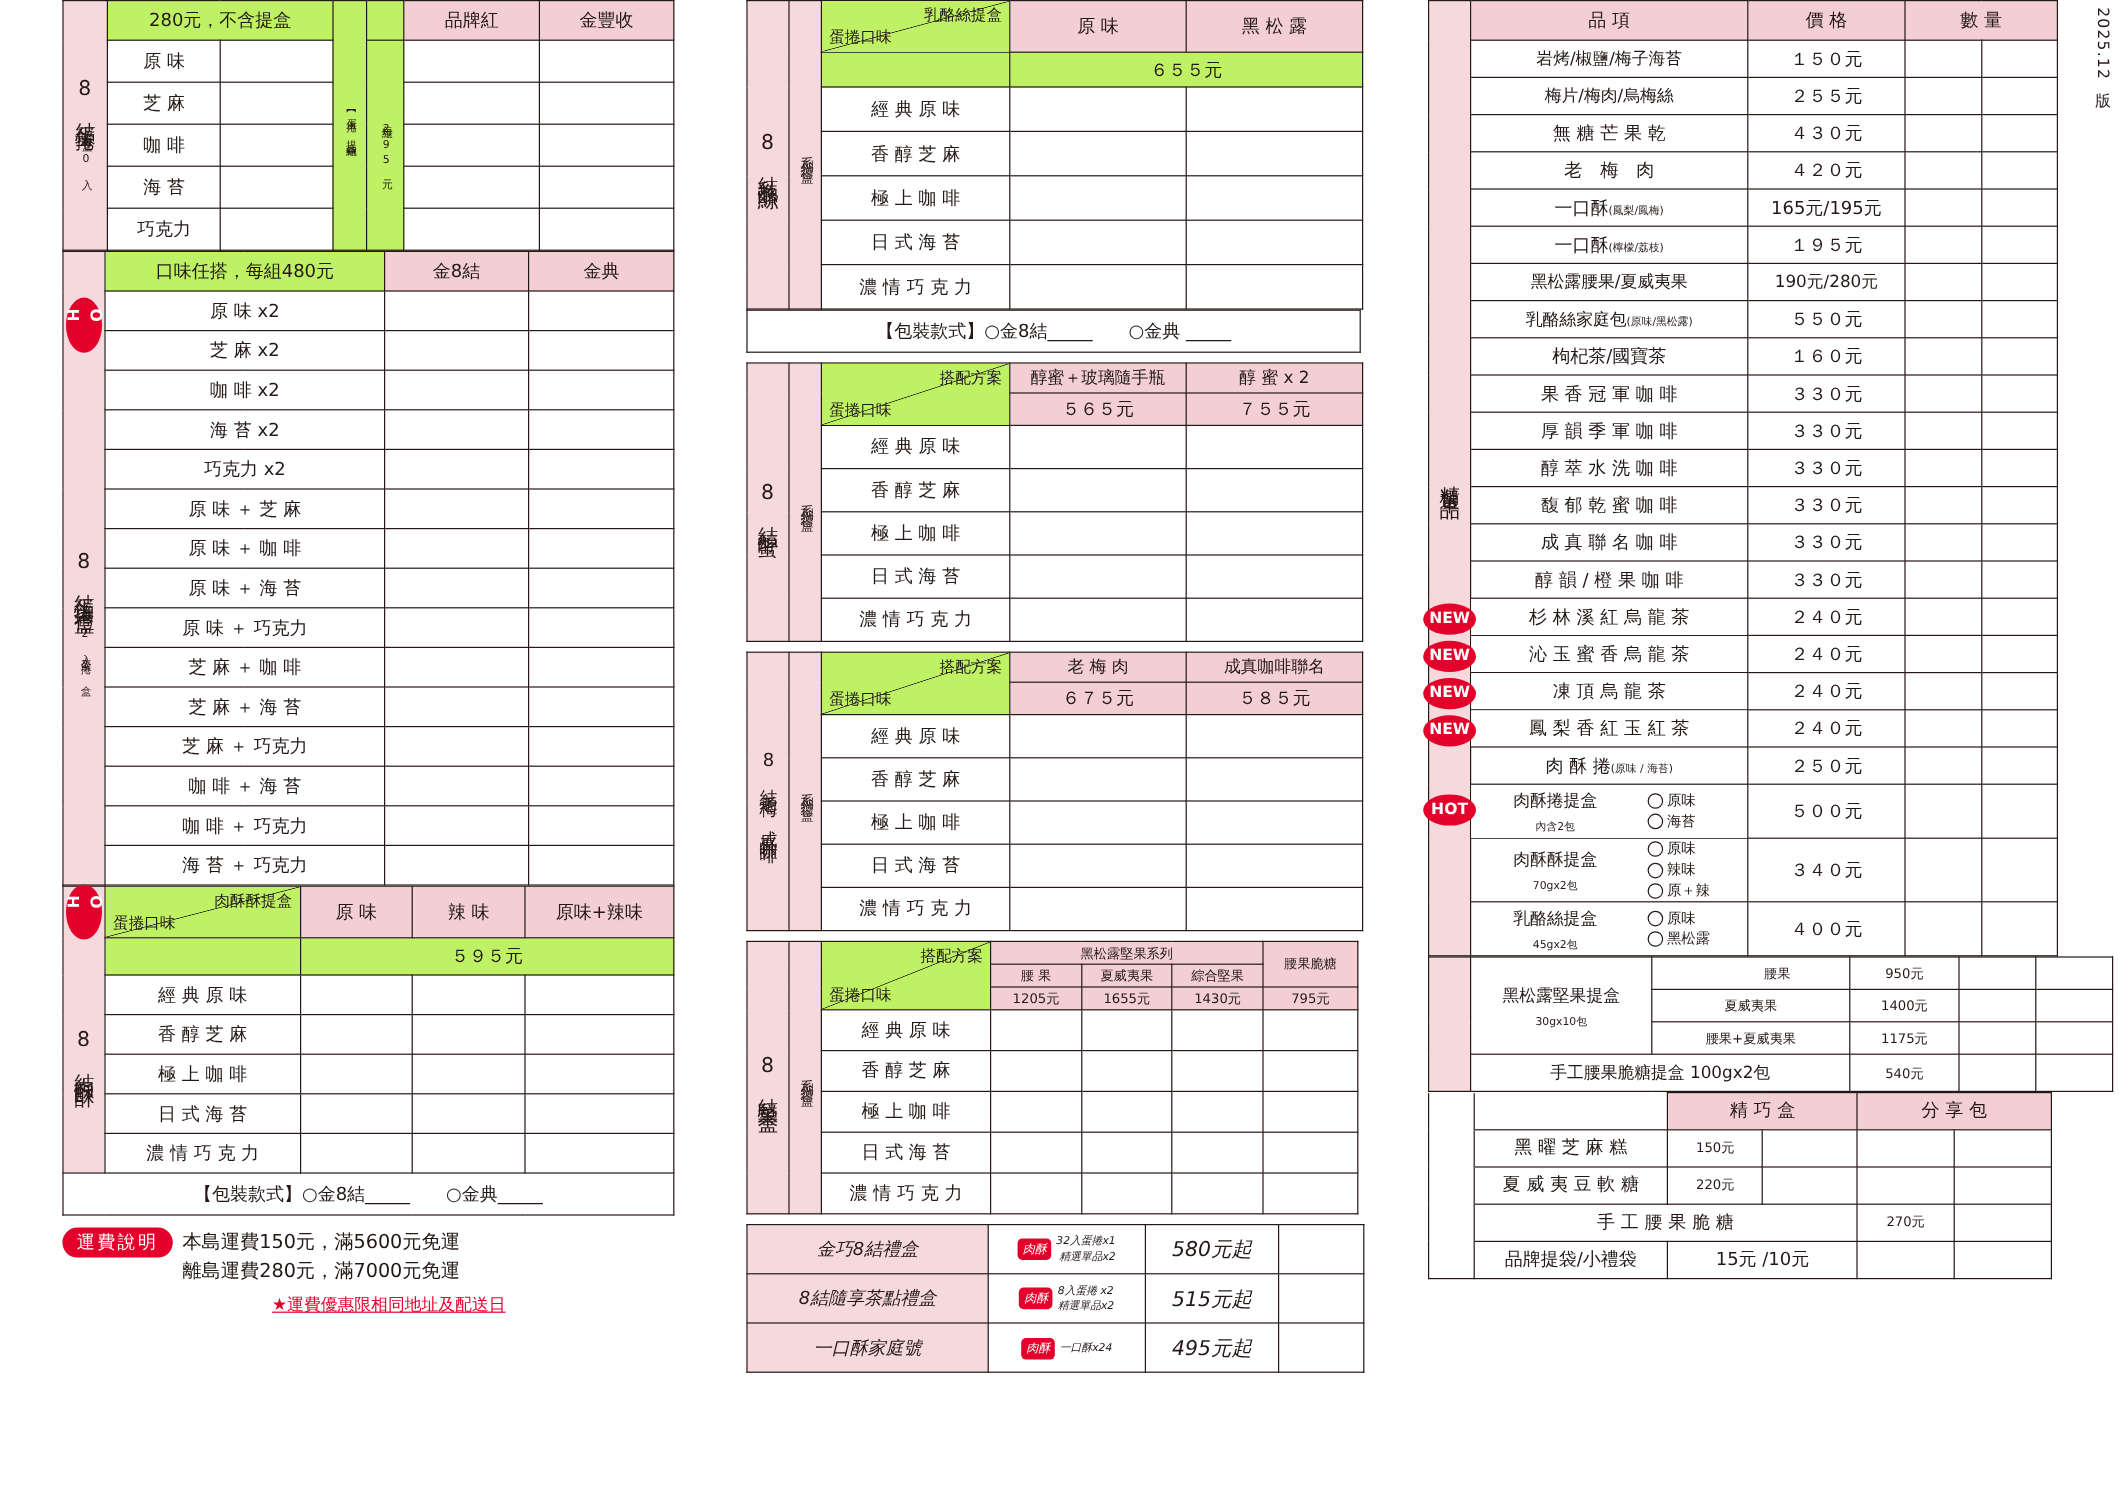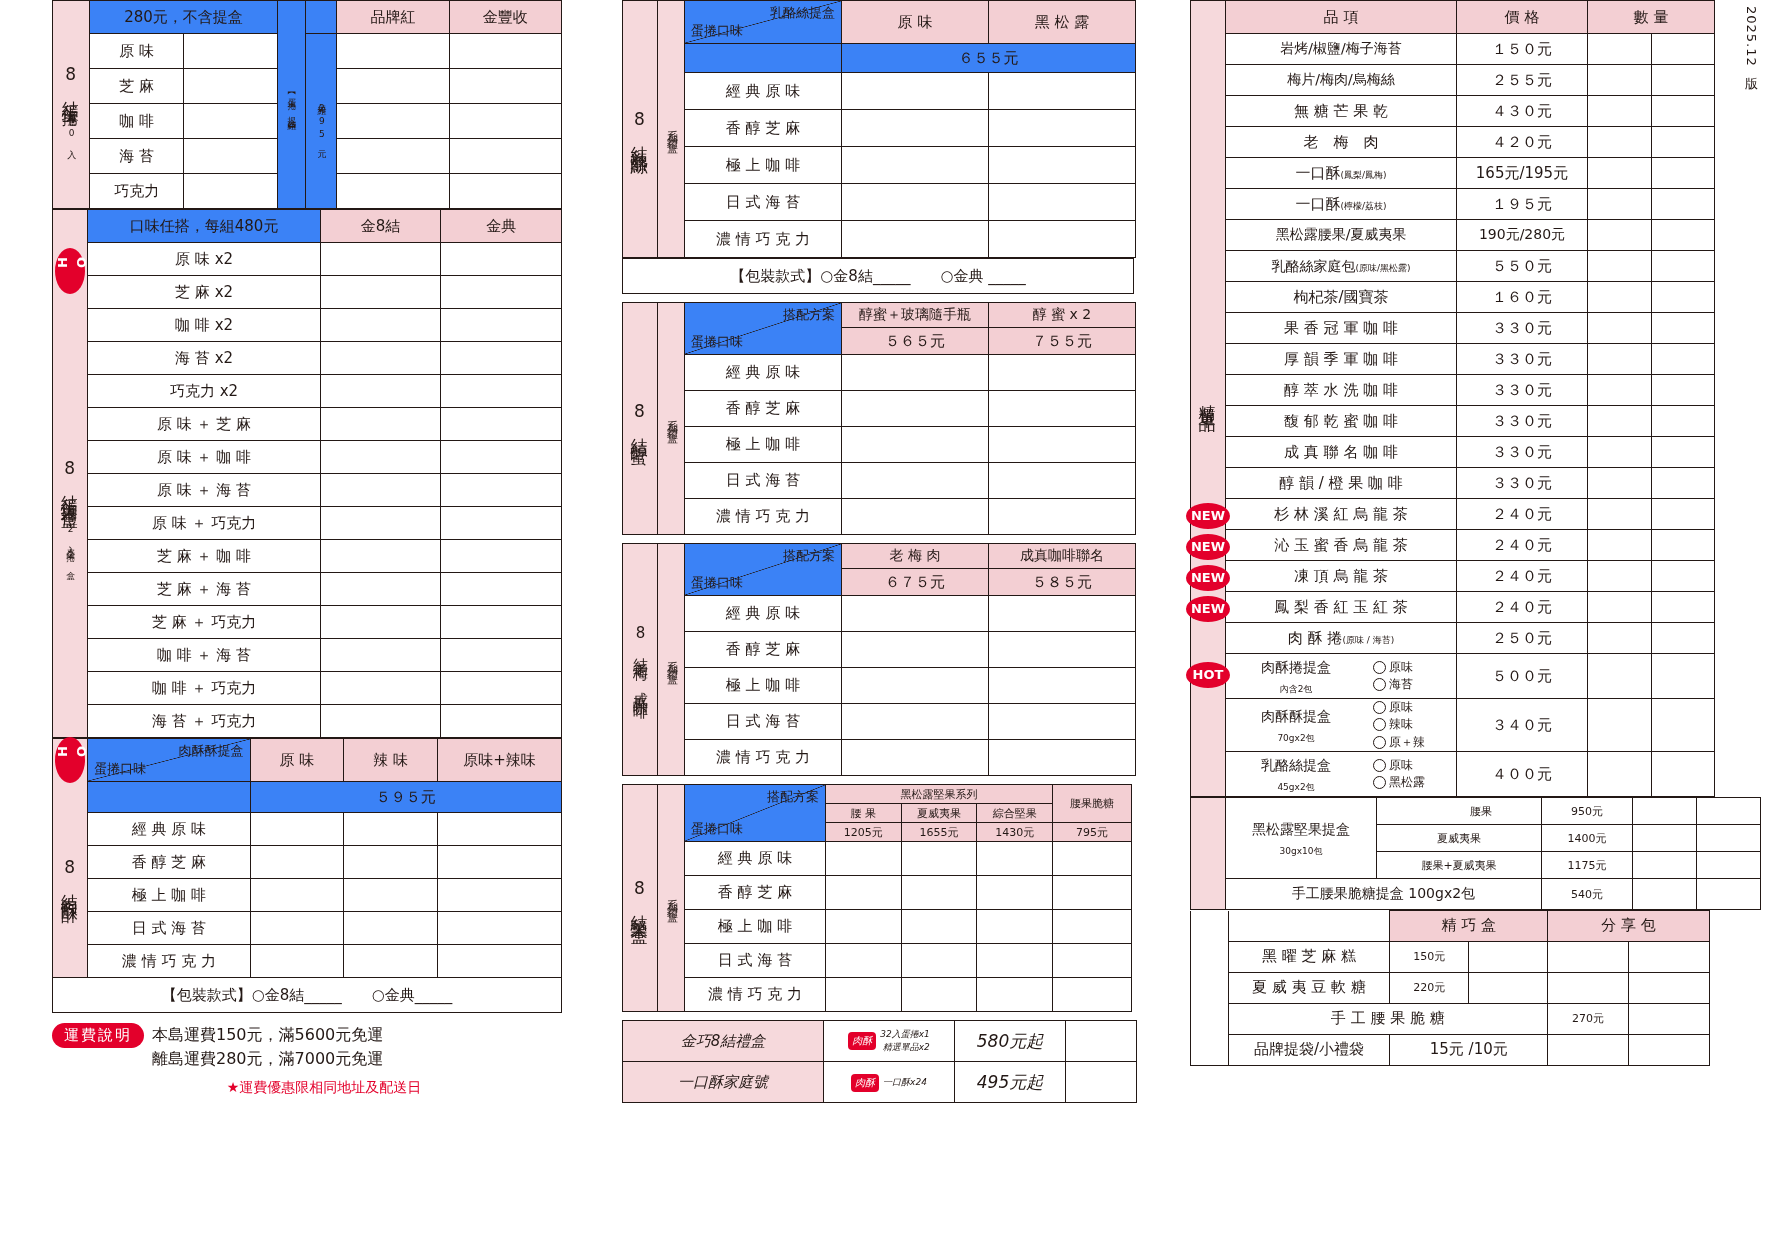--- a/index.html
+++ b/index.html
@@ -6,21 +6,21 @@
   body{width:1766px;height:1252px;font-family:"DejaVu Sans","Liberation Sans",sans-serif;color:#231815;}
   .page{position:relative;width:1766px;height:1252px;}
   .col{position:absolute;top:0;}
   .c1{left:52px;width:510px;}
   .c2{left:622px;width:510px;}
   .c3{left:1190px;width:520px;}
 
   table{border-collapse:collapse;table-layout:fixed;}
   td,th{border:1px solid #231815;padding:0;text-align:center;vertical-align:middle;font-weight:normal;}
   .pink{background:#f6d9dc;}
-  .pinklite{background:#3b82f6;margin-left:12px;}
+  .pinklite{background:#bef264;margin-left:12px;}
   .pinkhdr{background:#f3cfd3;}
   .white{background:#fff;}
   .vert{writing-mode:vertical-rl;text-orientation:upright;letter-spacing:3px;}
   .sm{font-size:11px;}
   .xs{font-size:9px;}
   .big{font-size:17px;}
   .med{font-size:15px;}
   .nm{font-size:14px;}
 
   
@@ -31,21 +31,21 @@
     background:linear-gradient(to bottom right, transparent calc(50% - 0.6px), #231815 50%, transparent calc(50% + 0.6px));}
   .badge-oval{display:block;width:44px;height:26px;line-height:26px;background:#e3002b;color:#fff;
     border-radius:50%;font-size:13px;font-weight:bold;text-align:center;}
   .hotbadge{position:absolute;left:-6px;width:46px;height:30px;line-height:30px;background:#e3002b;color:#fff;
     border-radius:50%;font-size:13px;font-weight:bold;text-align:center;transform:rotate(-90deg);}
   .notewrap{margin-top:10px;}
   .noterow{display:flex;align-items:flex-start;margin-bottom:6px;}
   .notelabel{flex:0 0 auto;background:#e3002b;color:#fff;border-radius:999px;font-size:15px;
     padding:3px 12px;letter-spacing:2px;margin-right:8px;white-space:nowrap;}
   .notetext{font-size:16px;line-height:1.5;}
-  .star{color:#e3002b;font-size:14px;margin-left:4px;}
+  .star{color:#e3002b;font-size:14px;margin-left:4px;text-decoration:underline;}
 
   .verlabel{position:absolute;right:6px;top:6px;writing-mode:vertical-rl;font-size:13px;letter-spacing:1px;}
 
   .circ{display:inline-block;width:11px;height:11px;border:1px solid #231815;border-radius:50%;vertical-align:middle;margin-right:3px;}
   .optline{font-size:12px;text-align:left;padding-left:8px;line-height:1.45;}
 
   .sideV{width:30px;}
   .sideV div{writing-mode:vertical-rl;text-orientation:upright;margin:0 auto;letter-spacing:4px;}
 
   .giftrow td{height:40px;font-style:italic;}
@@ -497,20 +497,29 @@
     <table style="width:510px;">
       <tbody>
           <tr class="giftrow">
         <td class="pink med" style="width:200px;">金巧8結禮盒</td>
         <td class="white" style="width:130px;">
           <span class="tagpill">肉酥</span><span class="xs" style="white-space:pre-line;display:inline-block;text-align:right;vertical-align:middle;">32入蛋捲x1
 精選單品x2</span>
         </td>
         <td class="white big" style="width:110px;">580元起</td>
         <td class="white" style="width:70px;"></td>
+      </tr>
+      <tr class="giftrow">
+        <td class="pink med">8結隨享茶點禮盒</td>
+        <td class="white">
+          <span class="tagpill">肉酥</span><span class="xs" style="white-space:pre-line;display:inline-block;text-align:left;vertical-align:middle;">8入蛋捲 x2
+精選單品x2</span>
+        </td>
+        <td class="white big">515元起</td>
+        <td class="white"></td>
       </tr>
       <tr class="giftrow">
         <td class="pink med">一口酥家庭號</td>
         <td class="white">
           <span class="tagpill">肉酥</span><span class="xs" style="display:inline-block;text-align:left;vertical-align:middle;">一口酥x24</span>
         </td>
         <td class="white big">495元起</td>
         <td class="white"></td>
       </tr>
     </tbody>

